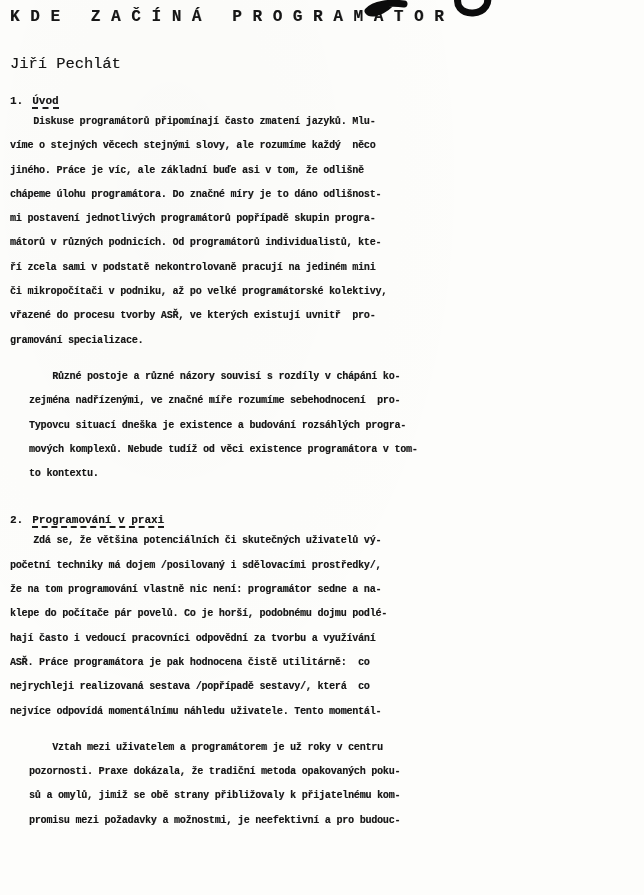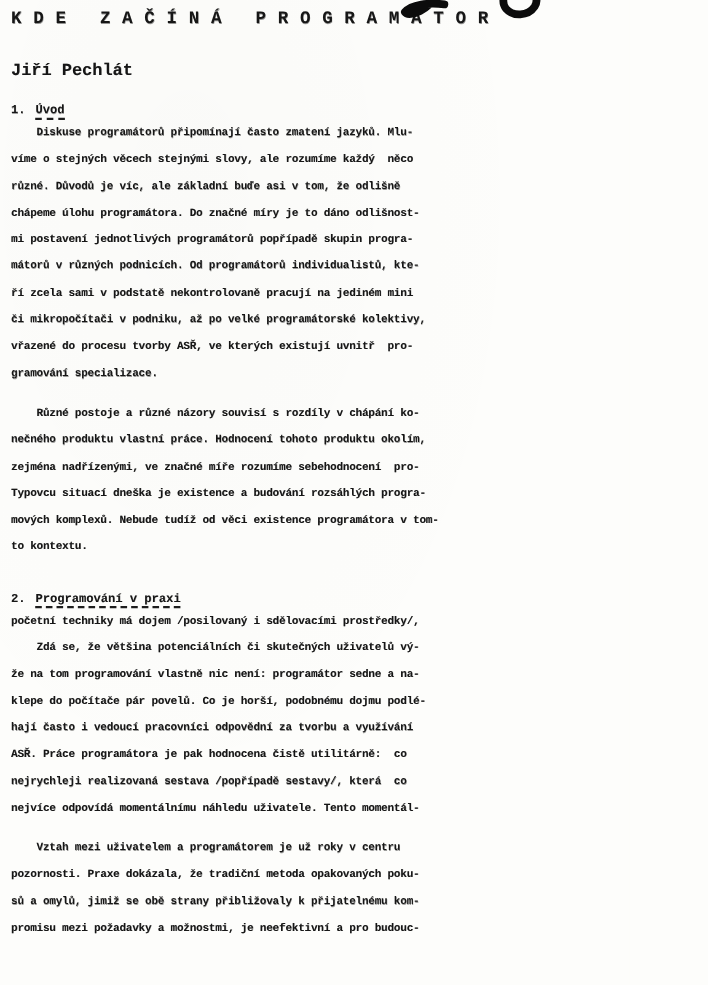--- a/index.html
+++ b/index.html
@@ -26,42 +26,42 @@
   .doc-title {
     font-size: 16px;
     font-weight: bold;
     letter-spacing: 0.5px;
     white-space: pre;
     margin-top: 2px;
     text-shadow: 0.4px 0.4px 0 rgba(20,20,20,0.45);
   }
   .author {
     font-size: 15.4px;
-    font-weight: bold;
+    font-weight: normal;
     margin-top: 29px;
     white-space: pre;
     text-shadow: 0.3px 0.3px 0 rgba(20,20,20,0.4);
   }
   .content { margin-top: 22px; }
   .heading {
     font-size: 11px;
     font-weight: bold;
     margin-top: 28px;
     margin-bottom: 3px;
     white-space: pre;
     text-shadow: 0.3px 0.3px 0 rgba(20,20,20,0.4);
   }
   .heading:first-child { margin-top: 0; }
   .hnum { margin-right: 9px; }
   .htext {
     border-bottom: 2.4px dashed #1d1d1d;
     padding-bottom: 0px;
   }
   .paragraph { margin: 2px 0 0 0; }
-  .paragraph + .paragraph { margin-top: 12px; }
+  .paragraph + .paragraph { margin-top: 12px; margin-left: 19px; }
   .line {
     font-size: 10px;
     font-weight: bold;
     line-height: 24.3px;
     white-space: pre;
     letter-spacing: -0.2px;
     text-shadow: 0.35px 0.35px 0 rgba(20,20,20,0.42);
   }
   .handwritten {
     position: absolute;
@@ -85,41 +85,40 @@
 
   <div class="doc-title">K D E   Z A Č Í N Á   P R O G R A M Á T O R</div>
 
   <div class="author">Jiří Pechlát</div>
 
   <div class="content">
       <div class="heading"><span class="hnum">1.</span><span class="htext">Úvod</span></div>
       <div class="paragraph">
         <div class="line">    Diskuse programátorů připomínají často zmatení jazyků. Mlu-</div>
         <div class="line">víme o stejných věcech stejnými slovy, ale rozumíme každý  něco</div>
-        <div class="line">různé. Důvodů je víc, ale základní buďe asi v tom, že odlišně</div>
+        <div class="line">jiného. Práce je víc, ale základní buďe asi v tom, že odlišně</div>
         <div class="line">chápeme úlohu programátora. Do značné míry je to dáno odlišnost-</div>
         <div class="line">mi postavení jednotlivých programátorů popřípadě skupin progra-</div>
         <div class="line">mátorů v různých podnicích. Od programátorů individualistů, kte-</div>
         <div class="line">ří zcela sami v podstatě nekontrolovaně pracují na jediném mini</div>
         <div class="line">či mikropočítači v podniku, až po velké programátorské kolektivy,</div>
         <div class="line">vřazené do procesu tvorby ASŘ, ve kterých existují uvnitř  pro-</div>
         <div class="line">gramování specializace.</div>
       </div>
       <div class="paragraph">
         <div class="line">    Různé postoje a různé názory souvisí s rozdíly v chápání ko-</div>
-        <div class="line">nečného produktu vlastní práce. Hodnocení tohoto produktu okolím,</div>
         <div class="line">zejména nadřízenými, ve značné míře rozumíme sebehodnocení  pro-</div>
         <div class="line">Typovcu situací dneška je existence a budování rozsáhlých progra-</div>
         <div class="line">mových komplexů. Nebude tudíž od věci existence programátora v tom-</div>
         <div class="line">to kontextu.</div>
       </div>
       <div class="heading"><span class="hnum">2.</span><span class="htext">Programování v praxi</span></div>
       <div class="paragraph">
+        <div class="line">    Zdá se, že většina potenciálních či skutečných uživatelů vý-</div>
         <div class="line">početní techniky má dojem /posilovaný i sdělovacími prostředky/,</div>
-        <div class="line">    Zdá se, že většina potenciálních či skutečných uživatelů vý-</div>
         <div class="line">že na tom programování vlastně nic není: programátor sedne a na-</div>
         <div class="line">klepe do počítače pár povelů. Co je horší, podobnému dojmu podlé-</div>
         <div class="line">hají často i vedoucí pracovníci odpovědní za tvorbu a využívání</div>
         <div class="line">ASŘ. Práce programátora je pak hodnocena čistě utilitárně:  co</div>
         <div class="line">nejrychleji realizovaná sestava /popřípadě sestavy/, která  co</div>
         <div class="line">nejvíce odpovídá momentálnímu náhledu uživatele. Tento momentál-</div>
       </div>
       <div class="paragraph">
         <div class="line">    Vztah mezi uživatelem a programátorem je už roky v centru</div>
         <div class="line">pozornosti. Praxe dokázala, že tradiční metoda opakovaných poku-</div>

